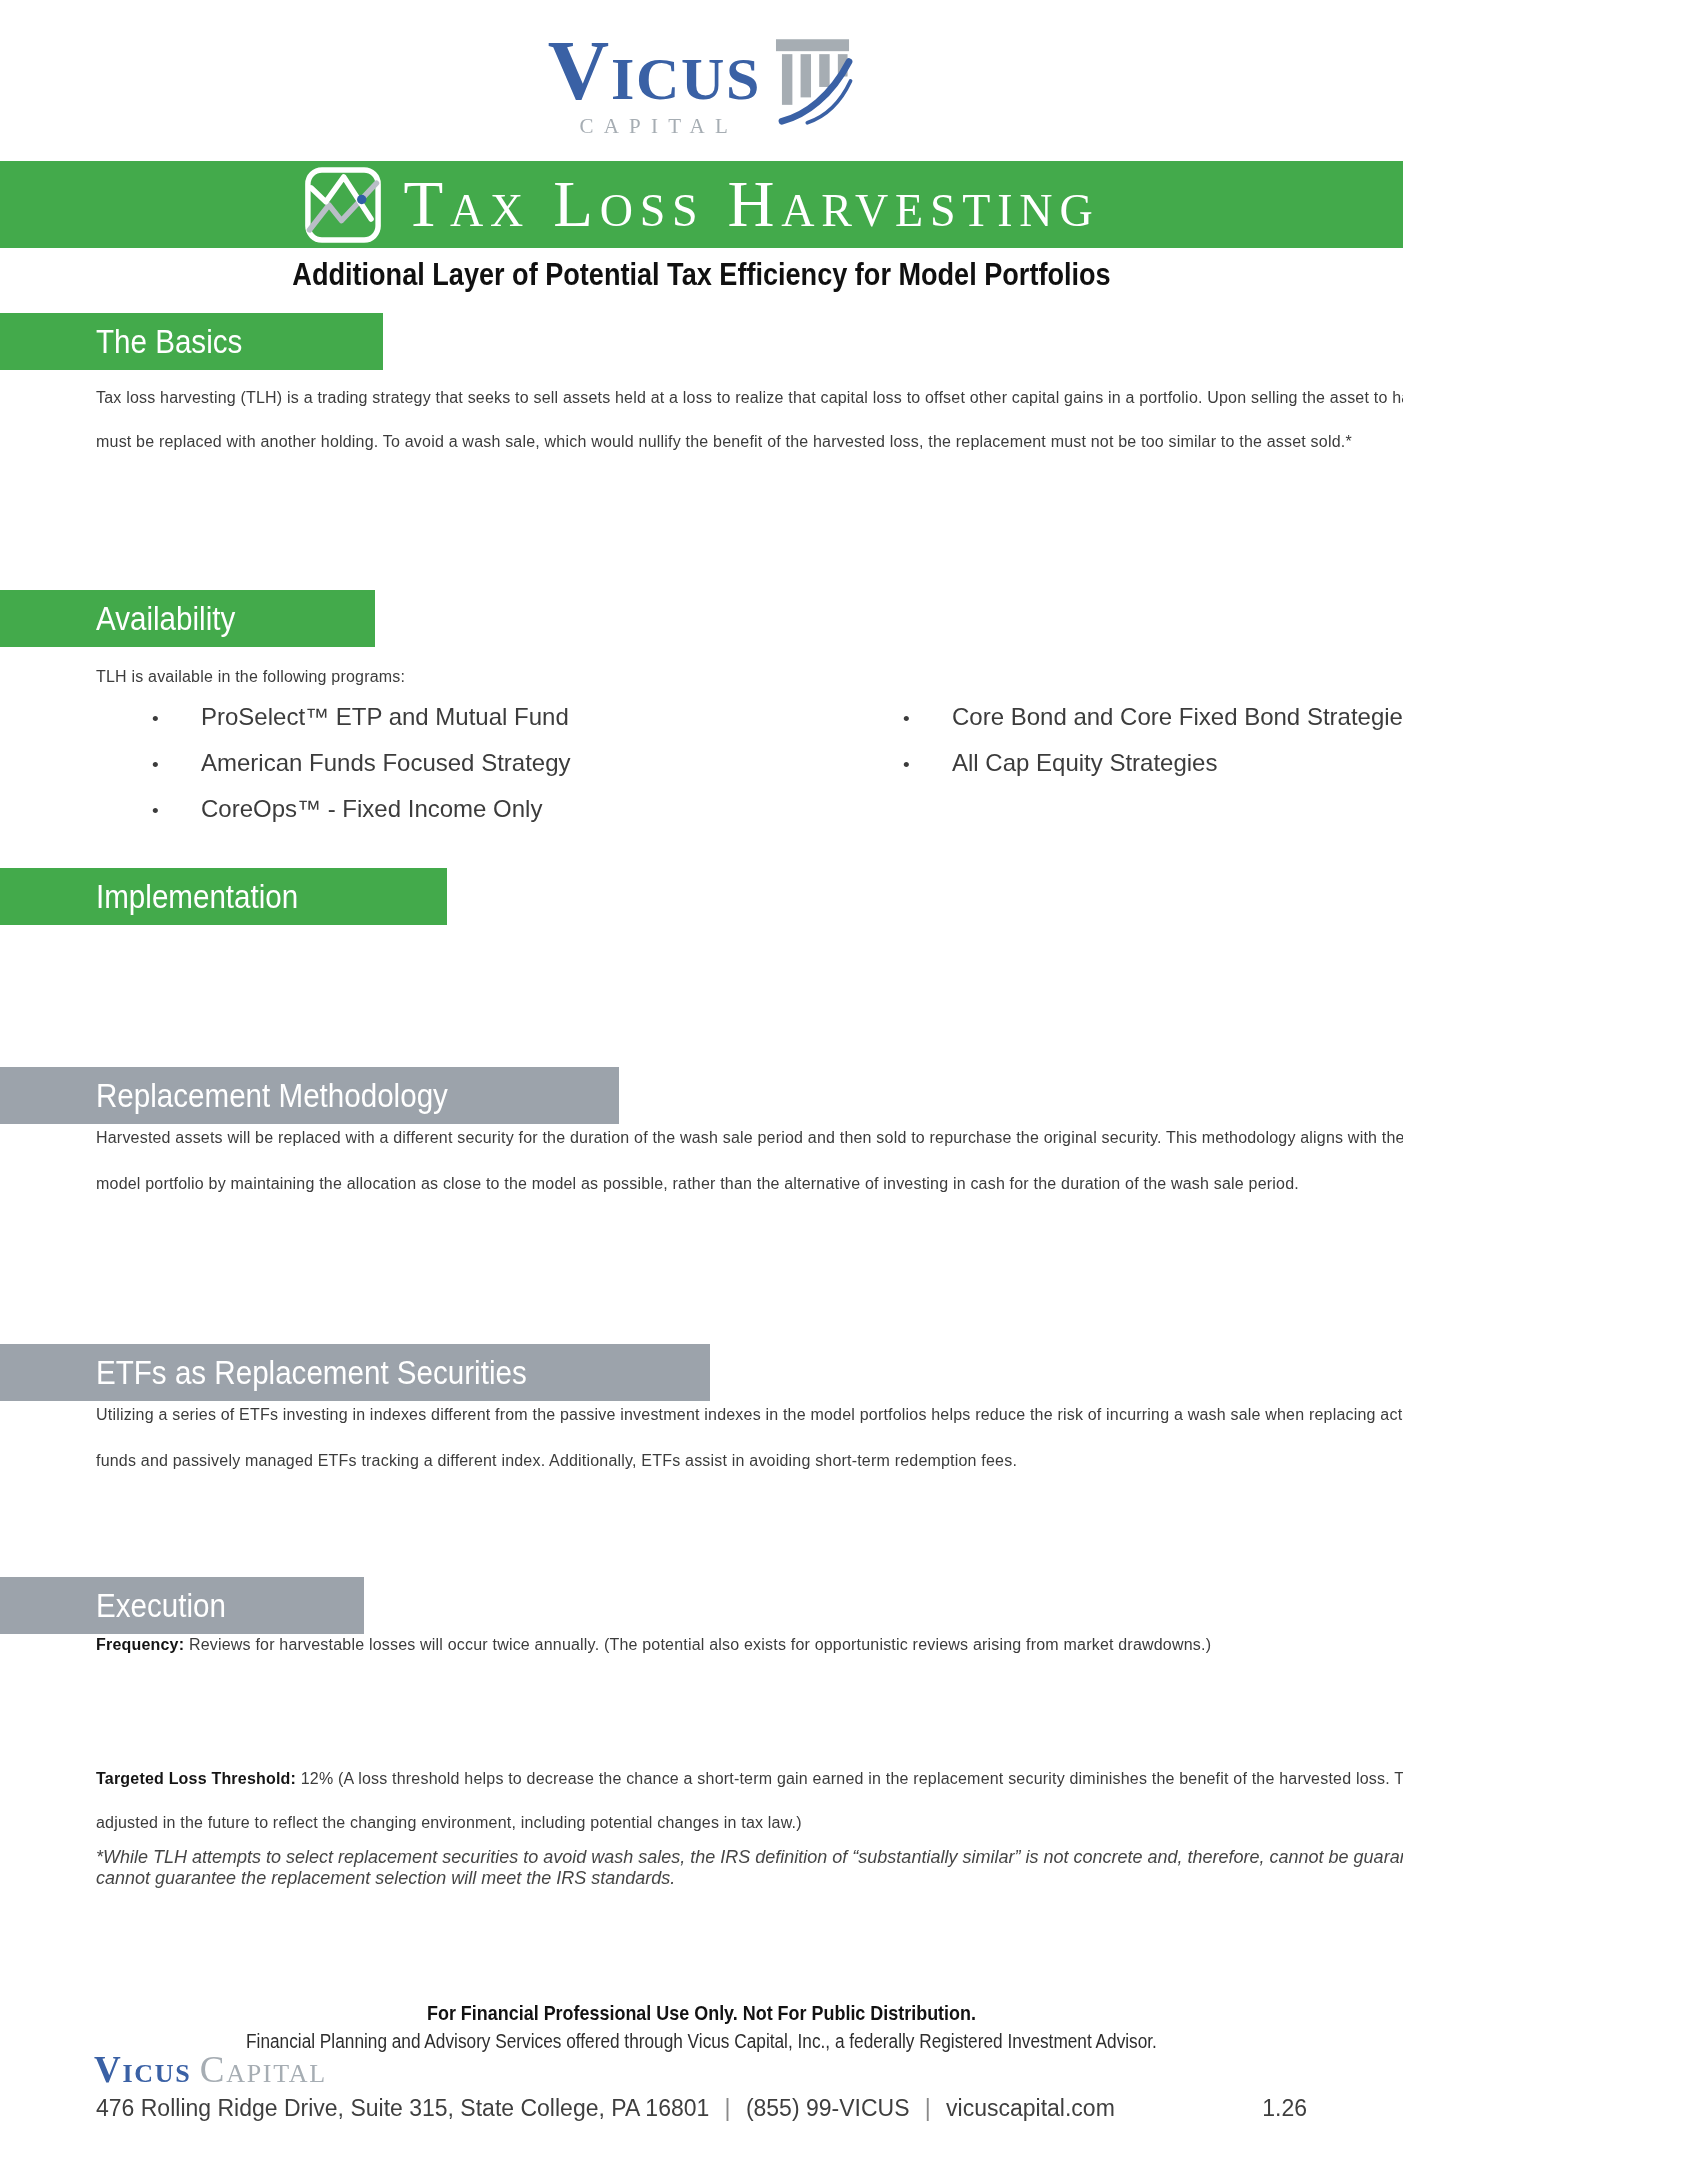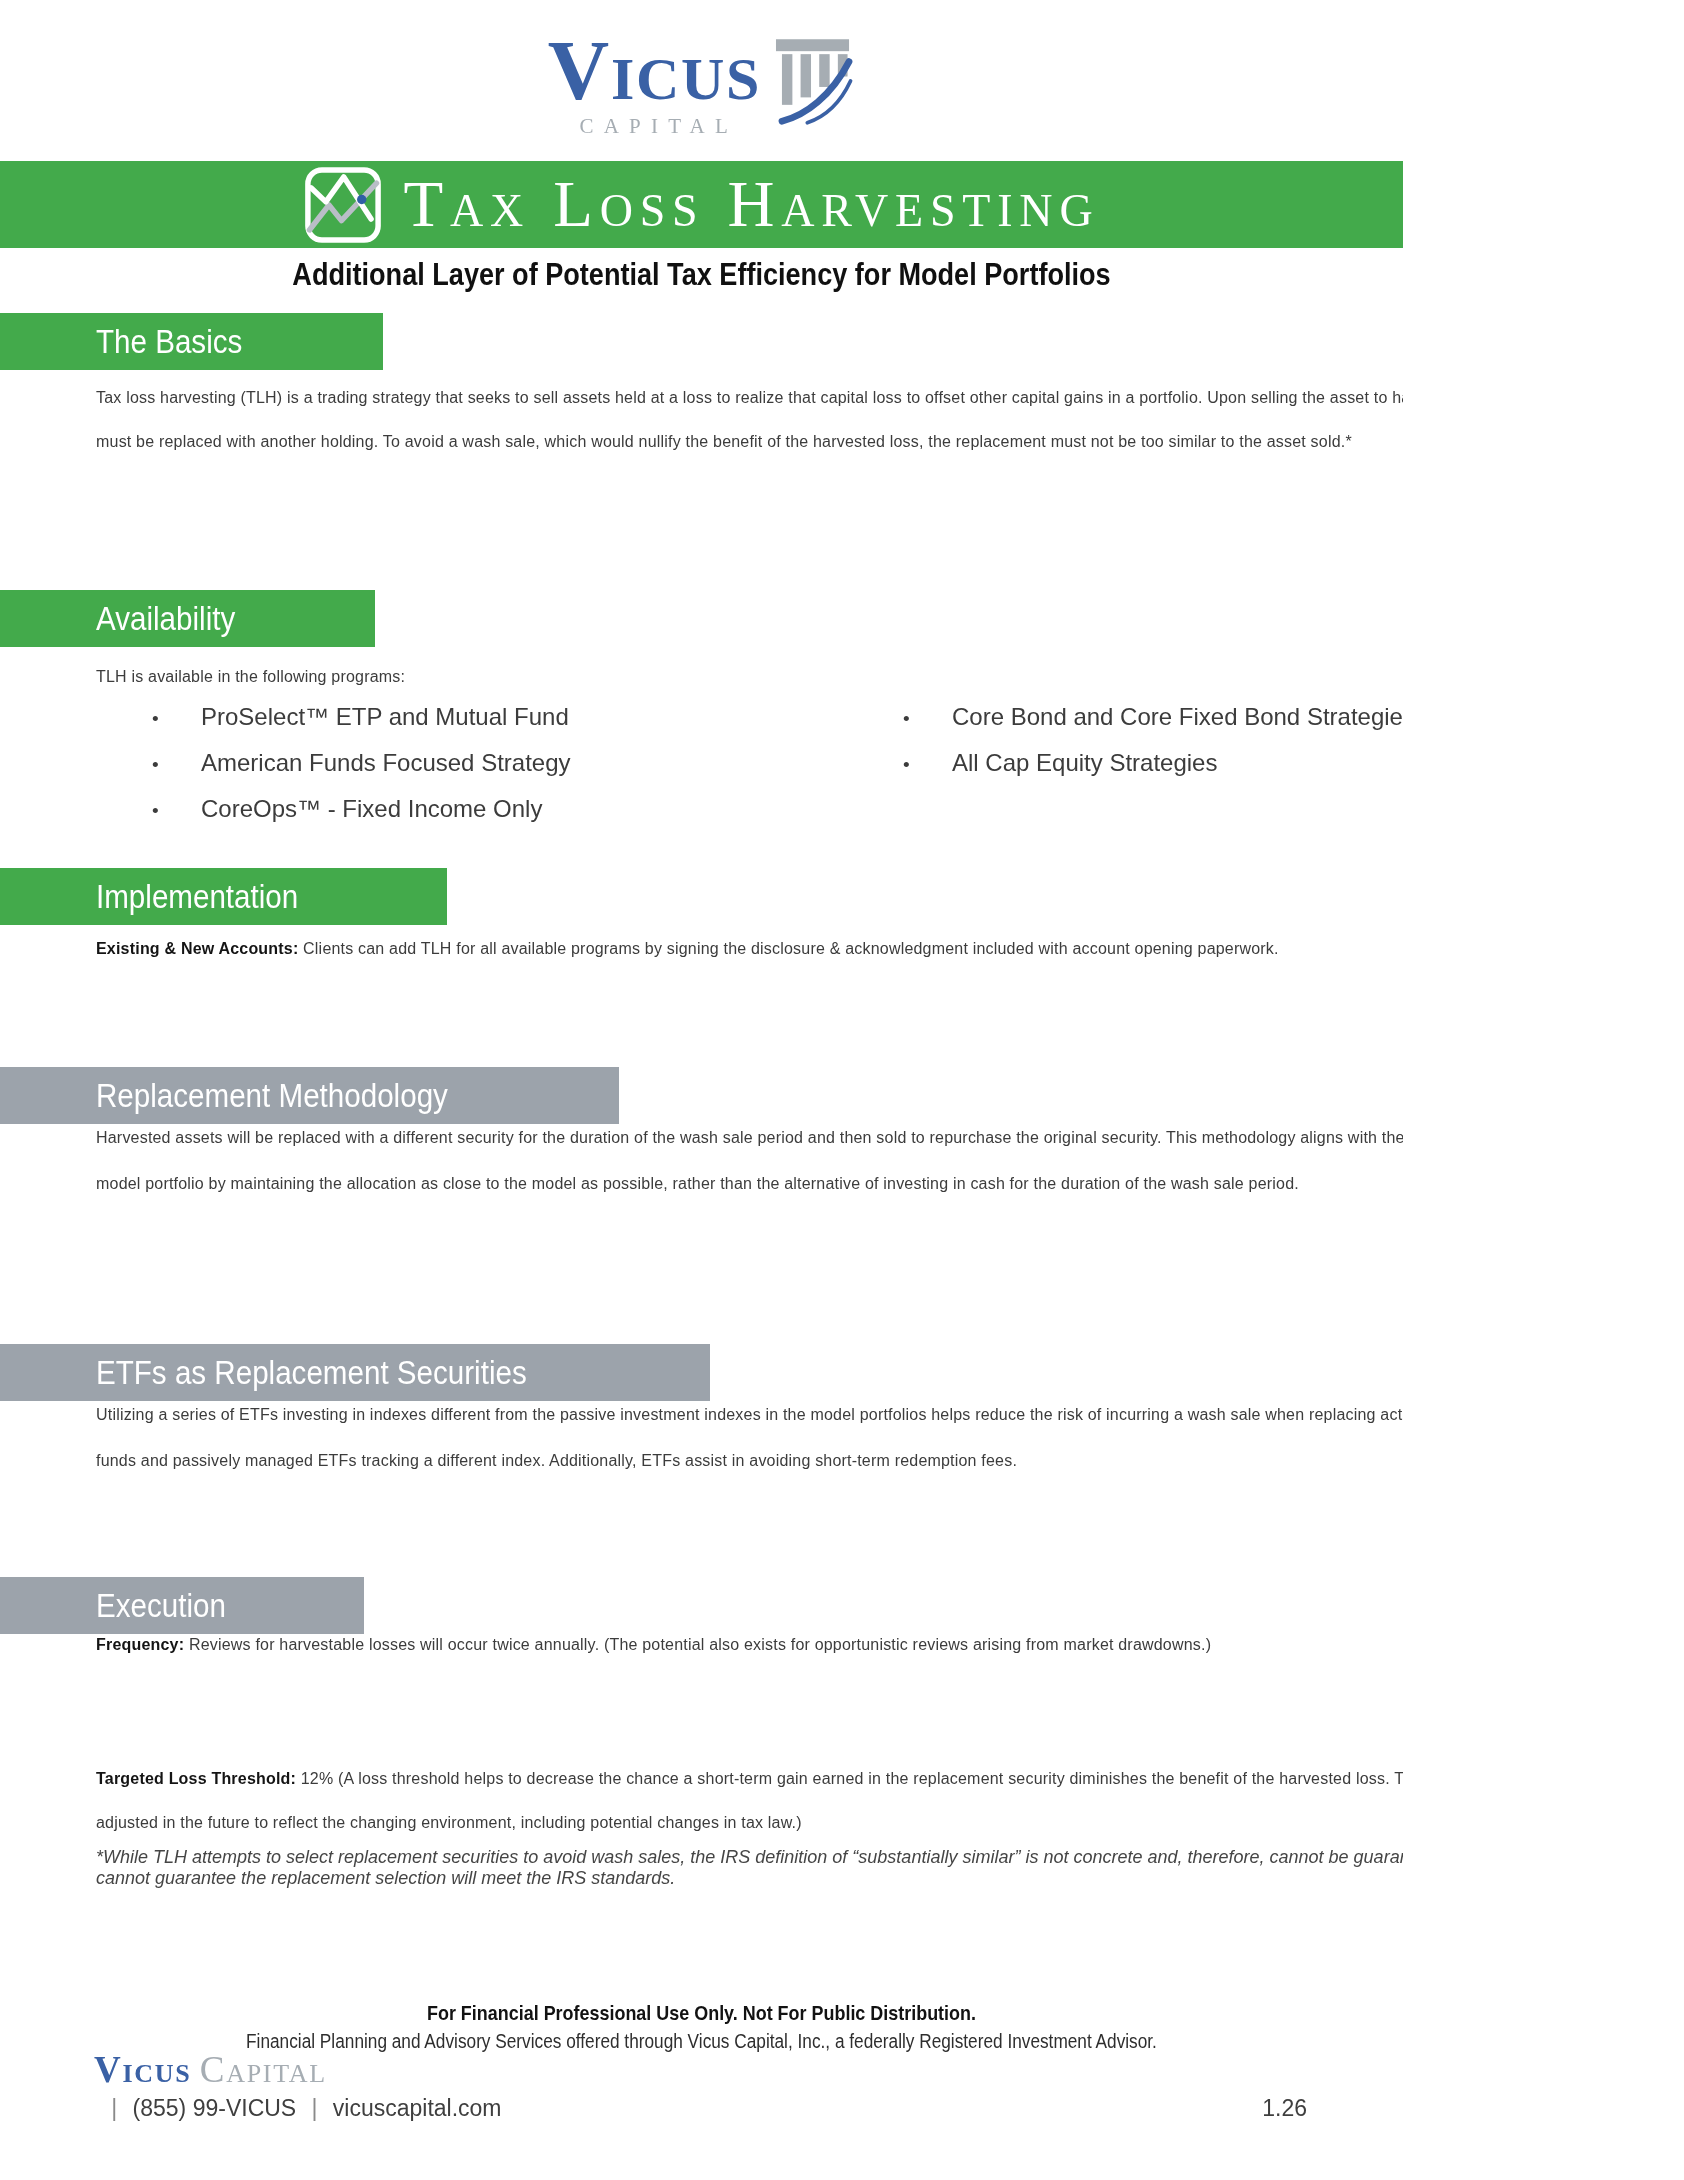--- a/index.html
+++ b/index.html
@@ -163,21 +163,20 @@
     </div>
     <div class="li">
       <span class="dot">•</span>
       <span>All Cap Equity Strategies</span>
     </div>
   </div>
 
   <div class="sec-head green" style="top:868px">
     <span>Implementation</span>
   </div>
-  <div class="para" style="top:927px"><b>Existing &amp; New Accounts:</b><span> Clients can add TLH for all available programs by signing the disclosure &amp; acknowledgment included with account opening paperwork.</span></div>
 
   <div class="sec-head gray" style="top:1056px">
     <span>Replacement Methodology</span>
   </div>
   <div class="para lh54" style="top:1115px">Harvested assets will be replaced with a different security for the duration of the wash sale period and then sold to repurchase the original security. This methodology aligns with the priorities inherent in a model portfolio by maintaining the allocation as close to the model as possible, rather than the alternative of investing in cash for the duration of the wash sale period.</div>
 
   <div class="sec-head gray" style="top:1333px">
     <span>ETFs as Replacement Securities</span>
   </div>
   <div class="para lh54" style="top:1392px">Utilizing a series of ETFs investing in indexes different from the passive investment indexes in the model portfolios helps reduce the risk of incurring a wash sale when replacing actively managed mutual funds and passively managed ETFs tracking a different index.  Additionally, ETFs assist in avoiding short-term redemption fees.</div>
@@ -191,20 +190,21 @@
   <div class="footnote">*While TLH attempts to select replacement securities to avoid wash sales, the IRS definition of “substantially similar” is not concrete and, therefore, cannot be guaranteed.  Vicus Capital cannot guarantee the replacement selection will meet the IRS standards.</div>
 
   <div class="use-only">For Financial Professional Use Only. Not For Public Distribution.</div>
   <div class="through">Financial Planning and Advisory Services offered through Vicus Capital, Inc., a federally Registered Investment Advisor.</div>
 
   <div class="logo-bottom">
     <span class="vb">Vicus</span><span class="cb">Capital</span>
   </div>
 
   <div class="address-line">
+    <span>476 Rolling Ridge Drive, Suite 315, State College, PA  16801</span>
     <span class="sep">|</span>
     <span>(855) 99-VICUS</span>
     <span class="sep">|</span>
     <span>vicuscapital.com</span>
     <span class="page-number">1.26</span>
   </div>
 
 </div>
 
 

